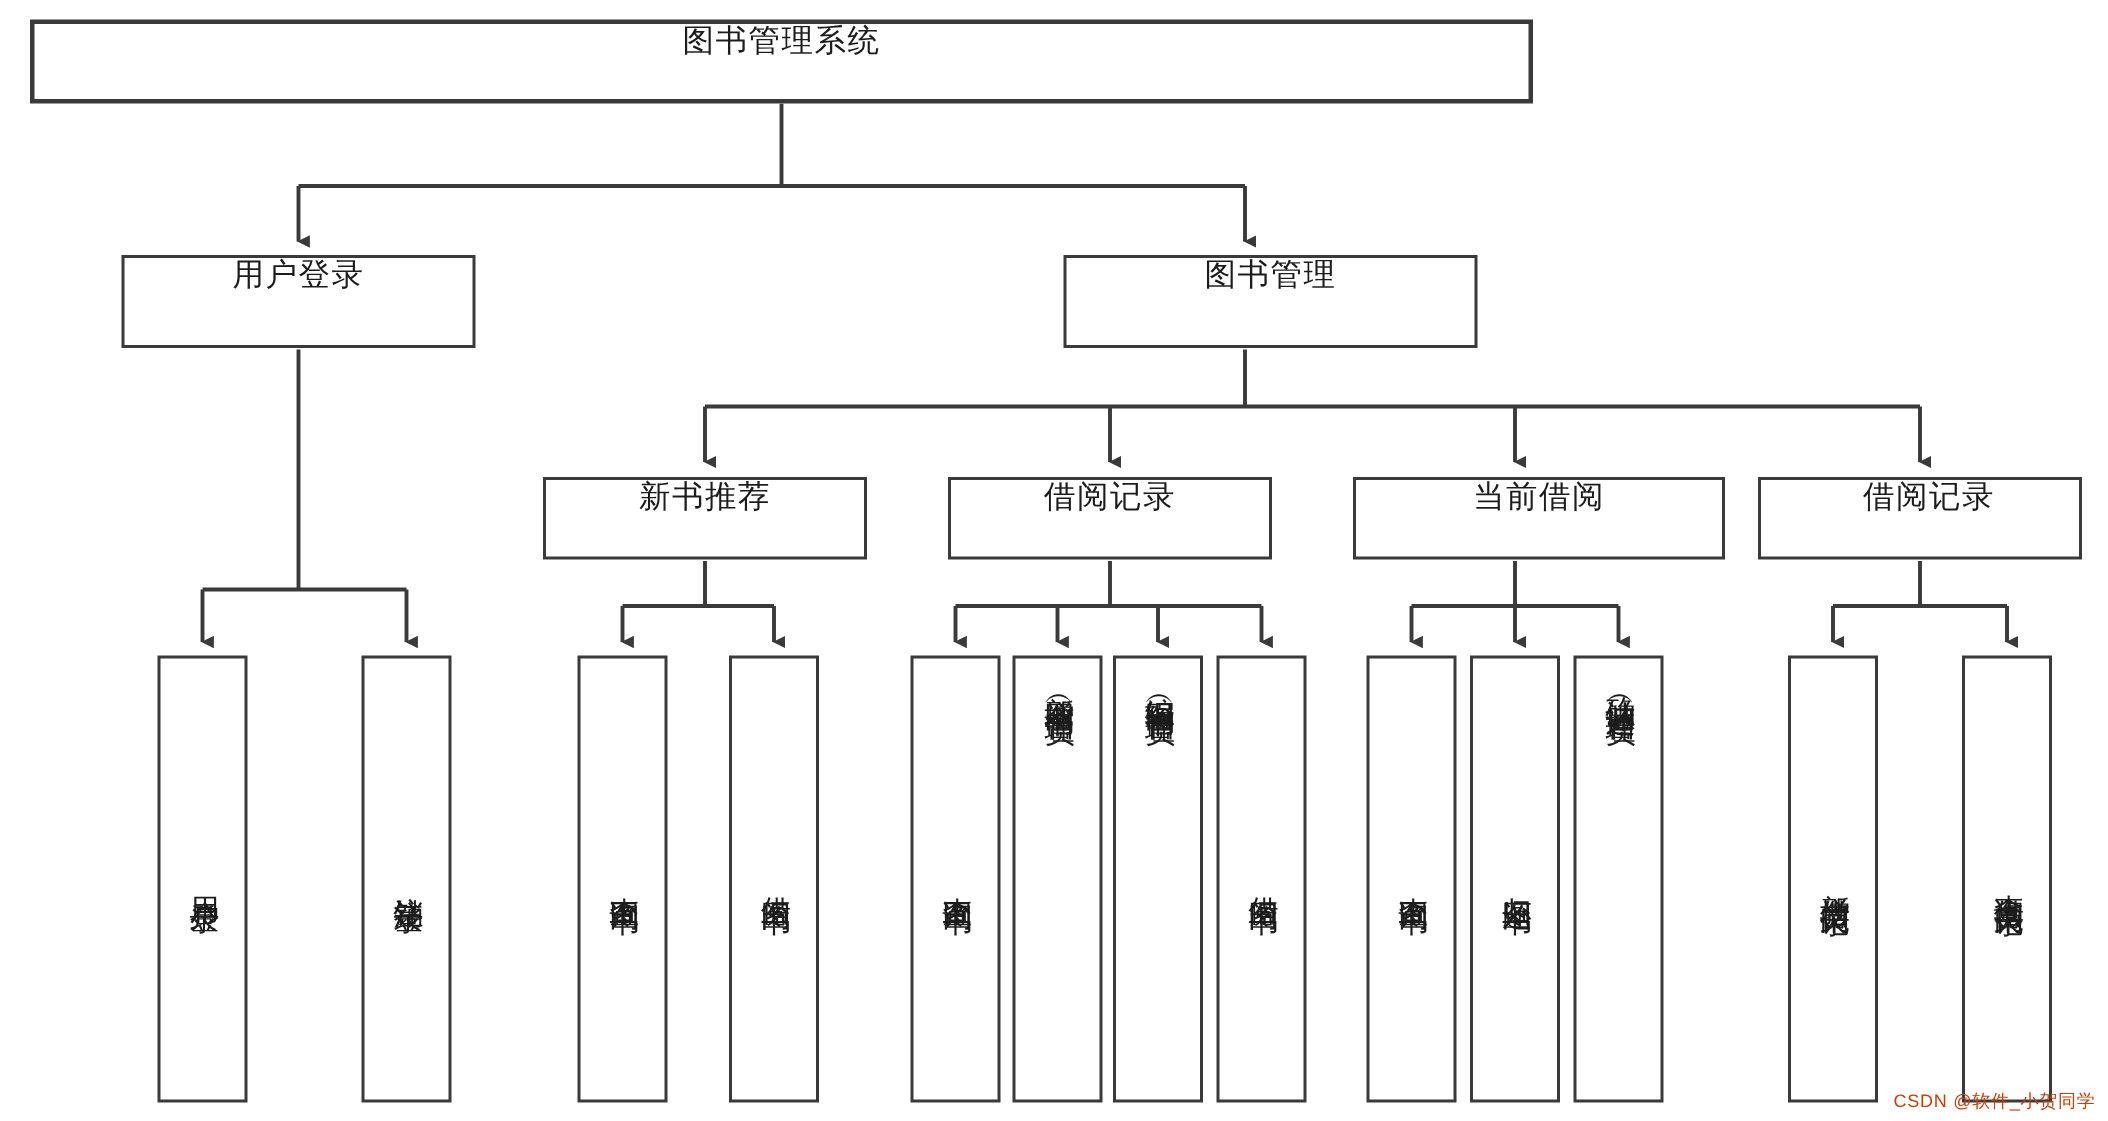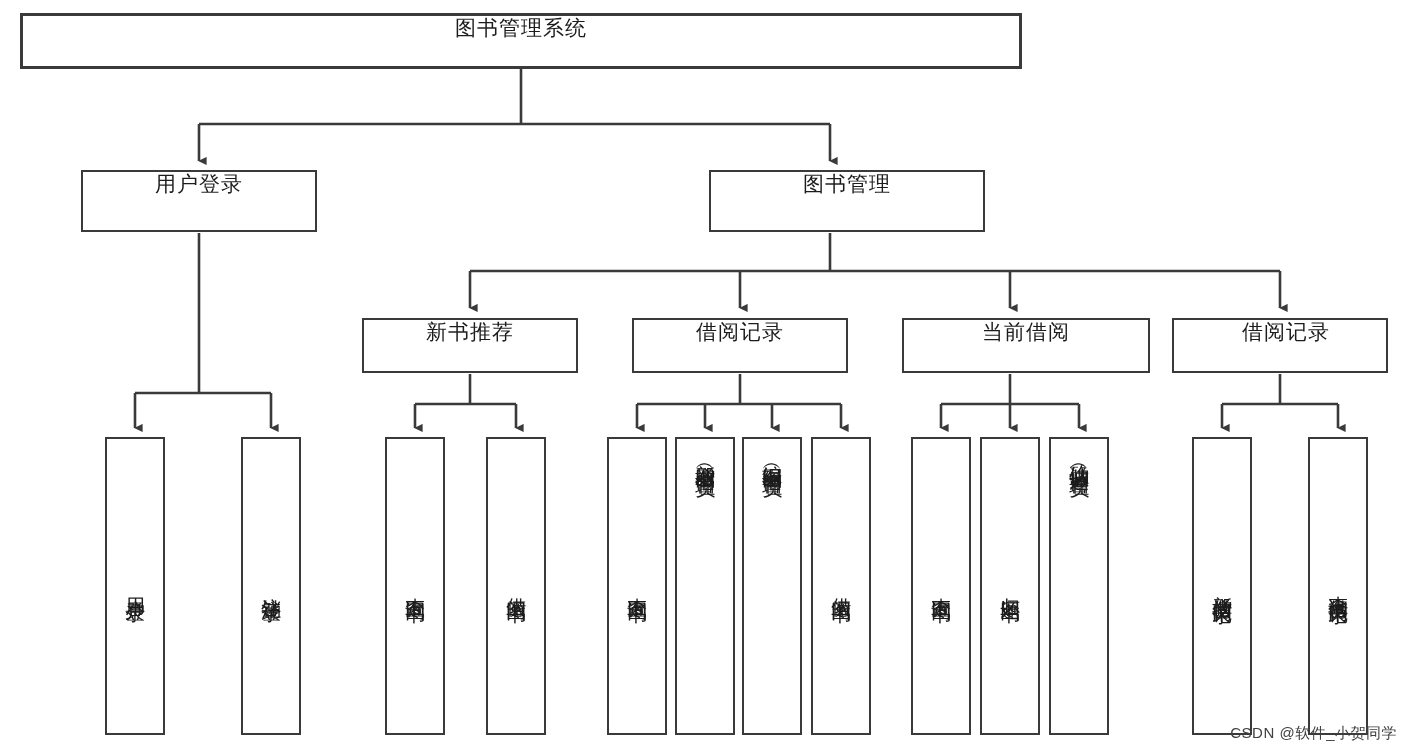--- a/index.html
+++ b/index.html
@@ -59,22 +59,22 @@
     left: 0; top: 0;
     width: 1405px;
     height: 747px;
     pointer-events: none;
   }
   
   #watermark {
     position: absolute;
     right: 8px;
     bottom: 4px;
-    font-size: 15px;
-    color: #404040;
+    font-size: 12px;
+    color: #c2410c;
     letter-spacing: 0.5px;
     white-space: nowrap;
   }
 </style>
 </head>
 <body>
 
 <div id="canvas">
 
   <svg id="wires" viewBox="0 0 1405 747" xmlns="http://www.w3.org/2000/svg">

